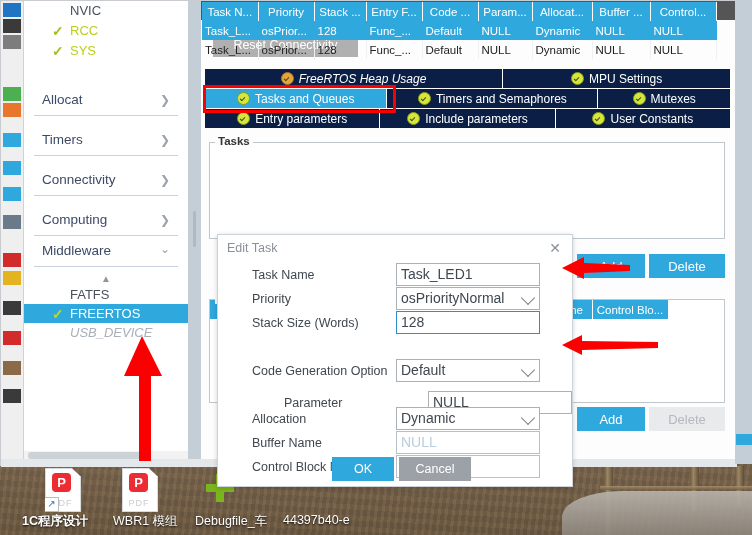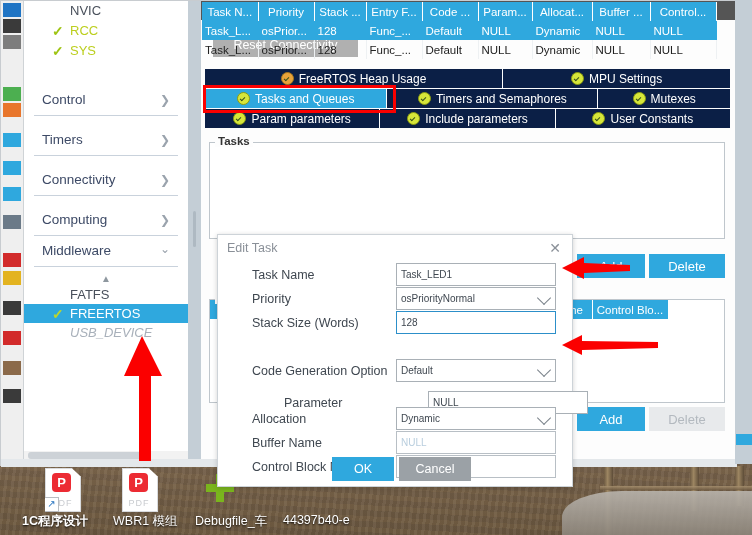--- a/index.html
+++ b/index.html
@@ -178,23 +178,23 @@
     color:#8a9098;font-size:14px;line-height:18px;text-align:center;
   }
   .frow{
     position:absolute;left:0;width:356px;height:24px;
   }
   .flabel{
     position:absolute;left:34px;top:0;height:24px;line-height:24px;
     font-size:12.5px;color:#3f4750;white-space:nowrap;
   }
   .fctl{
-    position:absolute;left:178px;top:0;width:160px;height:23px;
+    position:absolute;left:178px;top:0;width:144px;height:23px;
     border:1px solid #a9b0b6;box-sizing:border-box;background:#ffffff;
-    font-size:10px;color:#3f4750;line-height:21px;padding-left:4px;
+    font-size:14px;color:#3f4750;line-height:21px;padding-left:4px;
     white-space:nowrap;overflow:hidden;
   }
   .fctl.muted{color:#b9cede;border-color:#b8bfc5;}
   .fctl .caret{
     position:absolute;right:6px;top:5px;width:9px;height:9px;
     border-left:1.4px solid #7b838b;border-bottom:1.4px solid #7b838b;
     transform:rotate(-45deg);
   }
   #ok-btn{
     position:absolute;left:114px;top:222px;width:62px;height:24px;background:#2fa8de;
@@ -314,21 +314,21 @@
       <span>RCC</span>
     </div>
     <div class="tree-item on">
       <span class="chk">✓</span>
       <span>SYS</span>
     </div>
 
     <div style="height:24px;"></div>
 
     <div class="cat">
-      <span>Control</span>
+      <span>Allocat</span>
       <span class="arrow">❯</span>
     </div>
     <div class="cat" style="margin-top:9px;">
       <span>Timers</span>
       <span class="arrow">❯</span>
     </div>
     <div class="cat" style="margin-top:9px;">
       <span>Connectivity</span>
       <span class="arrow">❯</span>
     </div>
@@ -362,21 +362,21 @@
     <div class="grip"></div>
   </div>
 
   <div id="config">
     <div id="config-title">Configuration</div>
 
     <div id="reset-btn">Reset Connectivity</div>
 
     <div id="tabs">
       <div class="tabrow">
-        <div class="tab heap" style="flex:1.31;">
+        <div class="tab heap" style="flex:1.31;font-style:italic;">
           <span class="dot"></span>
           <span>FreeRTOS Heap Usage</span>
         </div>
         <div class="tab">
           <span class="dot"></span>
           <span>MPU Settings</span>
         </div>
       </div>
       <div class="tabrow">
         <div class="tab active" style="flex:1.02;">
@@ -388,21 +388,21 @@
           <span>Timers and Semaphores</span>
         </div>
         <div class="tab" style="flex:0.74;">
           <span class="dot"></span>
           <span>Mutexes</span>
         </div>
       </div>
       <div class="tabrow">
         <div class="tab">
           <span class="dot"></span>
-          <span>Param parameters</span>
+          <span>Entry parameters</span>
         </div>
         <div class="tab">
           <span class="dot"></span>
           <span>Include parameters</span>
         </div>
         <div class="tab">
           <span class="dot"></span>
           <span>User Constants</span>
         </div>
       </div>

